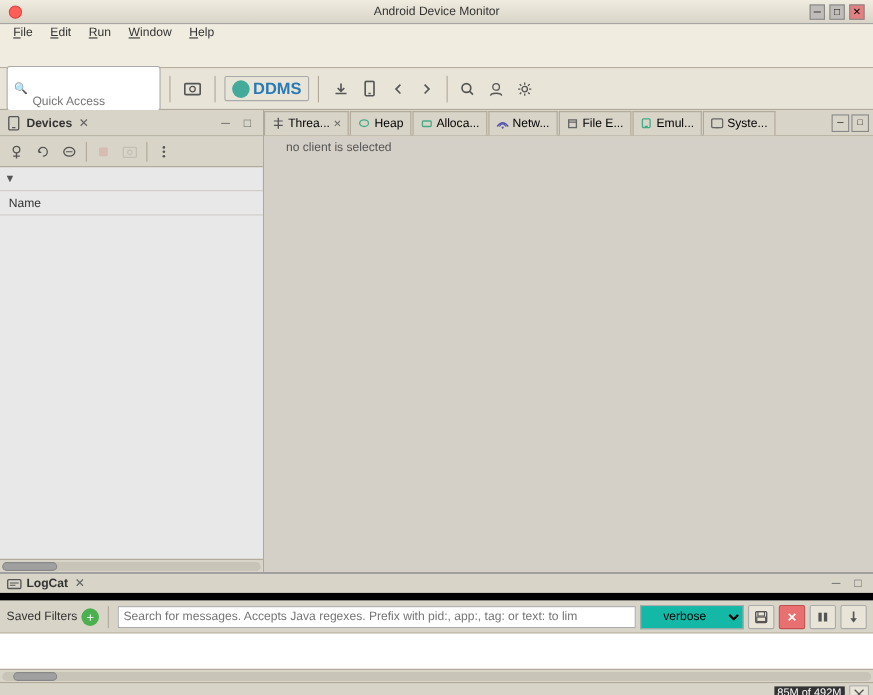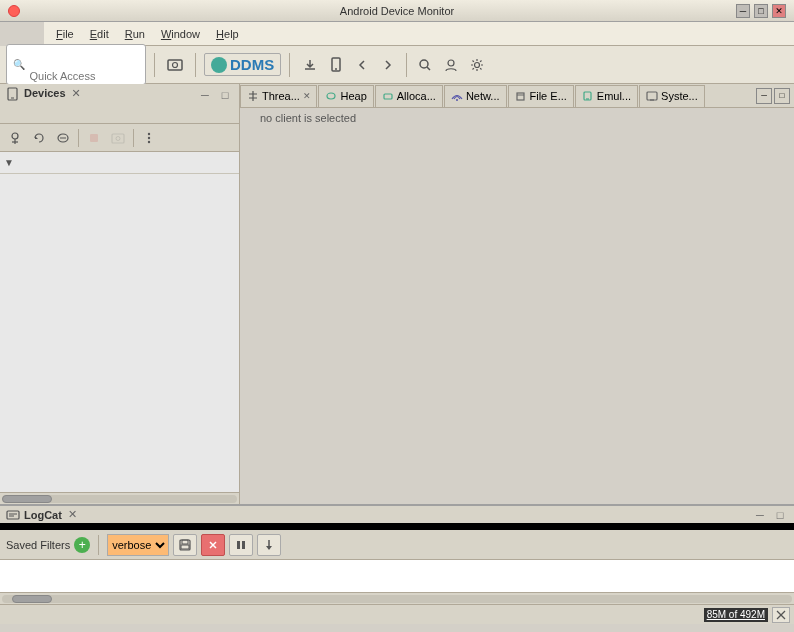--- a/index.html
+++ b/index.html
@@ -17,26 +17,24 @@
     }
     .title-bar-left { display: flex; align-items: center; gap: 4px; }
     .traffic-light { width: 12px; height: 12px; border-radius: 50%; background: #ff5f57; border: 1px solid #e04040; cursor: pointer; }
     .title-text { font-size: 11px; color: #333; flex: 1; text-align: center; position: absolute; left: 0; right: 0; pointer-events: none; }
     .title-bar-right { display: flex; gap: 4px; }
     .win-btn { width: 14px; height: 14px; background: #c0bdb8; border: 1px solid #888; cursor: pointer; font-size: 9px; display: flex; align-items: center; justify-content: center; }
 
     
     .menu-bar {
       background: #f0ece0;
-      height: 24px;
-      display: flex;
-      align-items: center;
+      height: 40px;
+      display: flex;
       padding: 0 4px;
       border-bottom: 1px solid #b0a898;
-      margin-left: 44px;
     }
     .menu-item { padding: 2px 8px; cursor: pointer; font-size: 11px; color: #333; }
     .menu-item span { text-decoration: underline; }
 
     
     .toolbar {
       background: #e8e4d8;
       height: 38px;
       display: flex;
       align-items: center;
@@ -102,24 +100,24 @@
       background: #e8e8e8;
       border-right: 1px solid #b0a898;
       display: flex;
       flex-direction: column;
       flex-shrink: 0;
     }
     .panel-header {
       background: #d8d4c8;
       border-bottom: 1px solid #b0a898;
       display: flex;
-      align-items: flex-start;
+      align-items: center;
       padding: 3px 6px;
       gap: 4px;
-      height: 40px;
+      height: 24px;
     }
     .panel-title { font-size: 11px; color: #333; font-weight: bold; }
     .panel-close { cursor: pointer; font-size: 11px; color: #666; margin-left: 2px; }
     .panel-btn { cursor: pointer; font-size: 11px; color: #666; width: 16px; height: 16px; display: flex; align-items: center; justify-content: center; }
     .panel-spacer { flex: 1; }
 
     .devices-toolbar {
       background: #d8d4c8;
       border-bottom: 1px solid #b0a898;
       display: flex;
@@ -248,22 +246,22 @@
       border: 1px solid #aaa;
       background: white;
       padding: 0 4px;
       font-size: 11px;
       color: #999;
       outline: none;
     }
     .verbose-select {
       height: 22px;
       border: 1px solid #aaa;
-      background: #fdba74;
-      padding: 0 0;
+      background: #14b8a6;
+      padding: 0 16px;
       font-size: 11px;
       cursor: pointer;
       outline: none;
     }
     .logcat-btn {
       width: 24px; height: 22px;
       background: #e8e4d8;
       border: 1px solid #aaa;
       cursor: pointer;
       display: flex;
@@ -499,20 +497,23 @@
               <circle cx="7" cy="7" r="1.2" fill="#555"></circle>
               <circle cx="7" cy="11" r="1.2" fill="#555"></circle>
             </svg>
         </div>
       </div>
 
       <div class="dropdown-row">
         <span class="dropdown-arrow">▼</span>
       </div>
 
+      <div class="devices-col-header">
+        <span class="col-header">Name</span>
+      </div>
 
       <div class="devices-content">
       </div>
 
       <div class="h-scroll">
         <div class="h-scroll-track">
           <div class="h-scroll-thumb"></div>
         </div>
       </div>
     </div>
@@ -598,20 +599,21 @@
     <div class="panel-btn">─</div>
     <div class="panel-btn">□</div>
   </div>
 
   <div class="logcat-toolbar">
     <div class="saved-filters">
       <span>Saved Filters</span>
       <button class="add-filter-btn">+</button>
     </div>
     <div style="width:1px;height:20px;background:#b0a898;margin:0 4px;"></div>
+    <input type="text" class="filter-input" placeholder="Search for messages. Accepts Java regexes. Prefix with pid:, app:, tag: or text: to lim" style="">
     <select class="verbose-select">
       <option>verbose</option>
       <option>debug</option>
       <option>info</option>
       <option>warn</option>
       <option>error</option>
       <option>assert</option>
     </select>
     <div class="logcat-btn" title="Save Log">
       <svg width="14" height="14">

